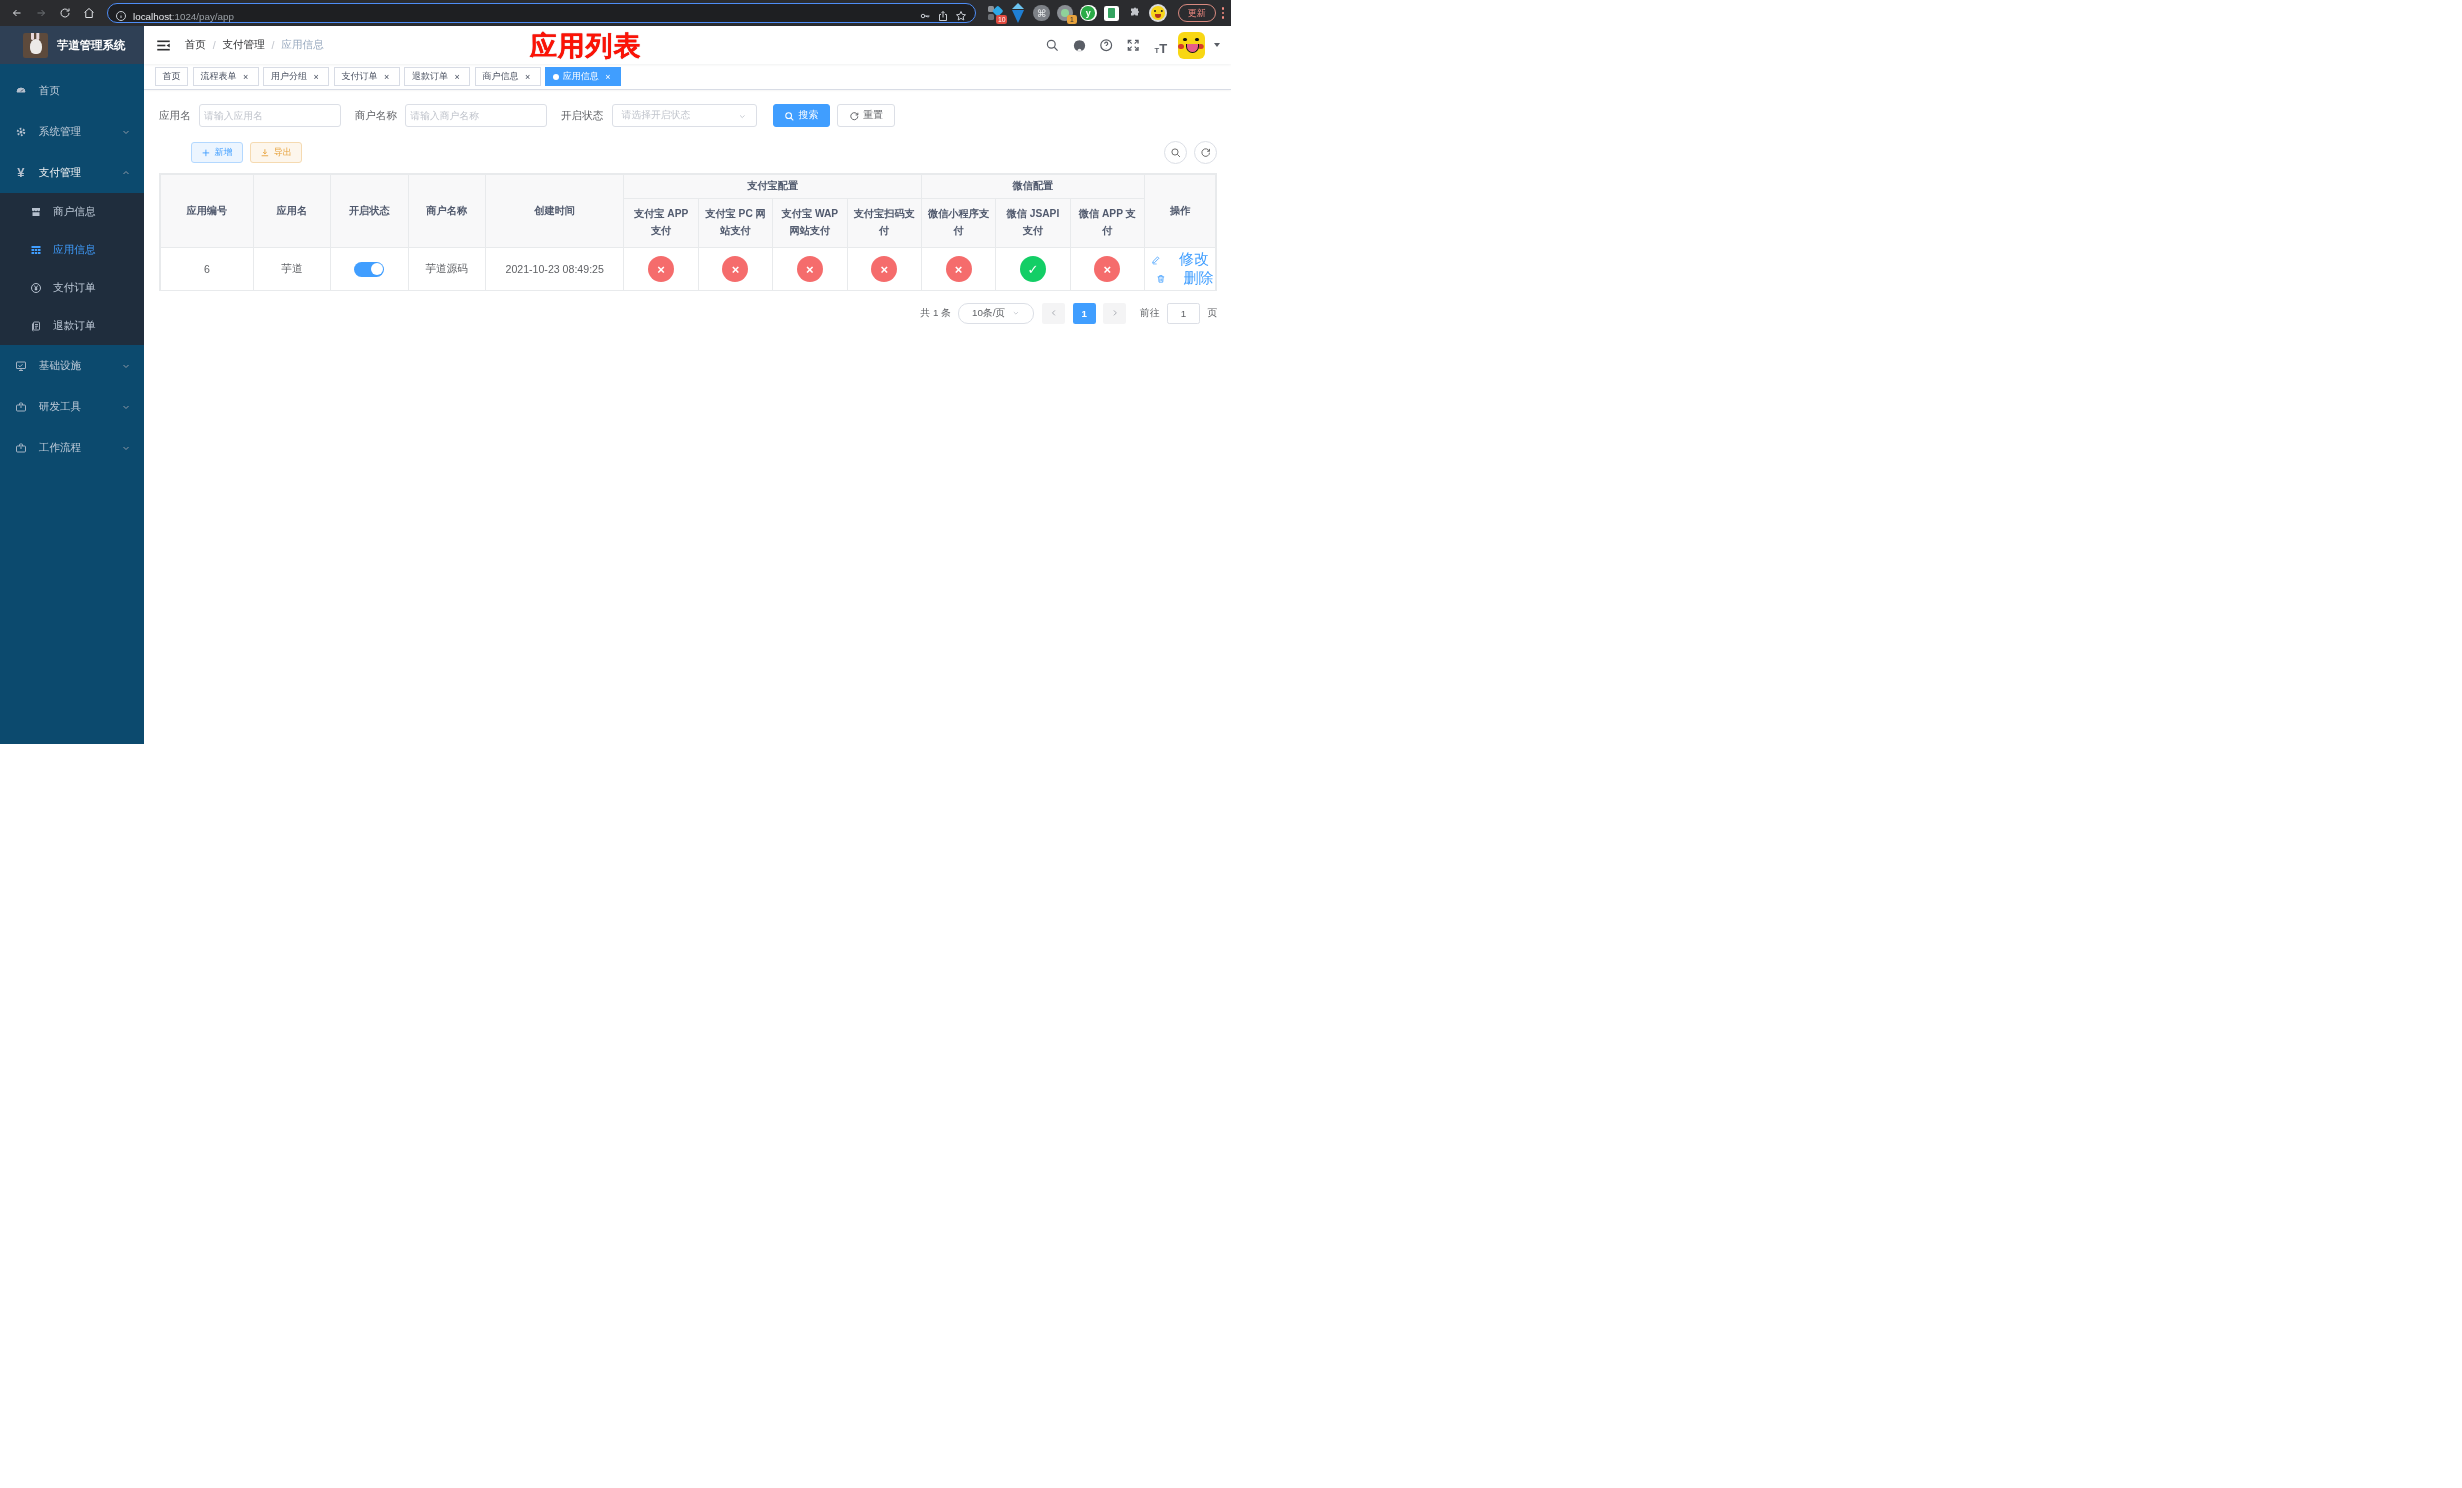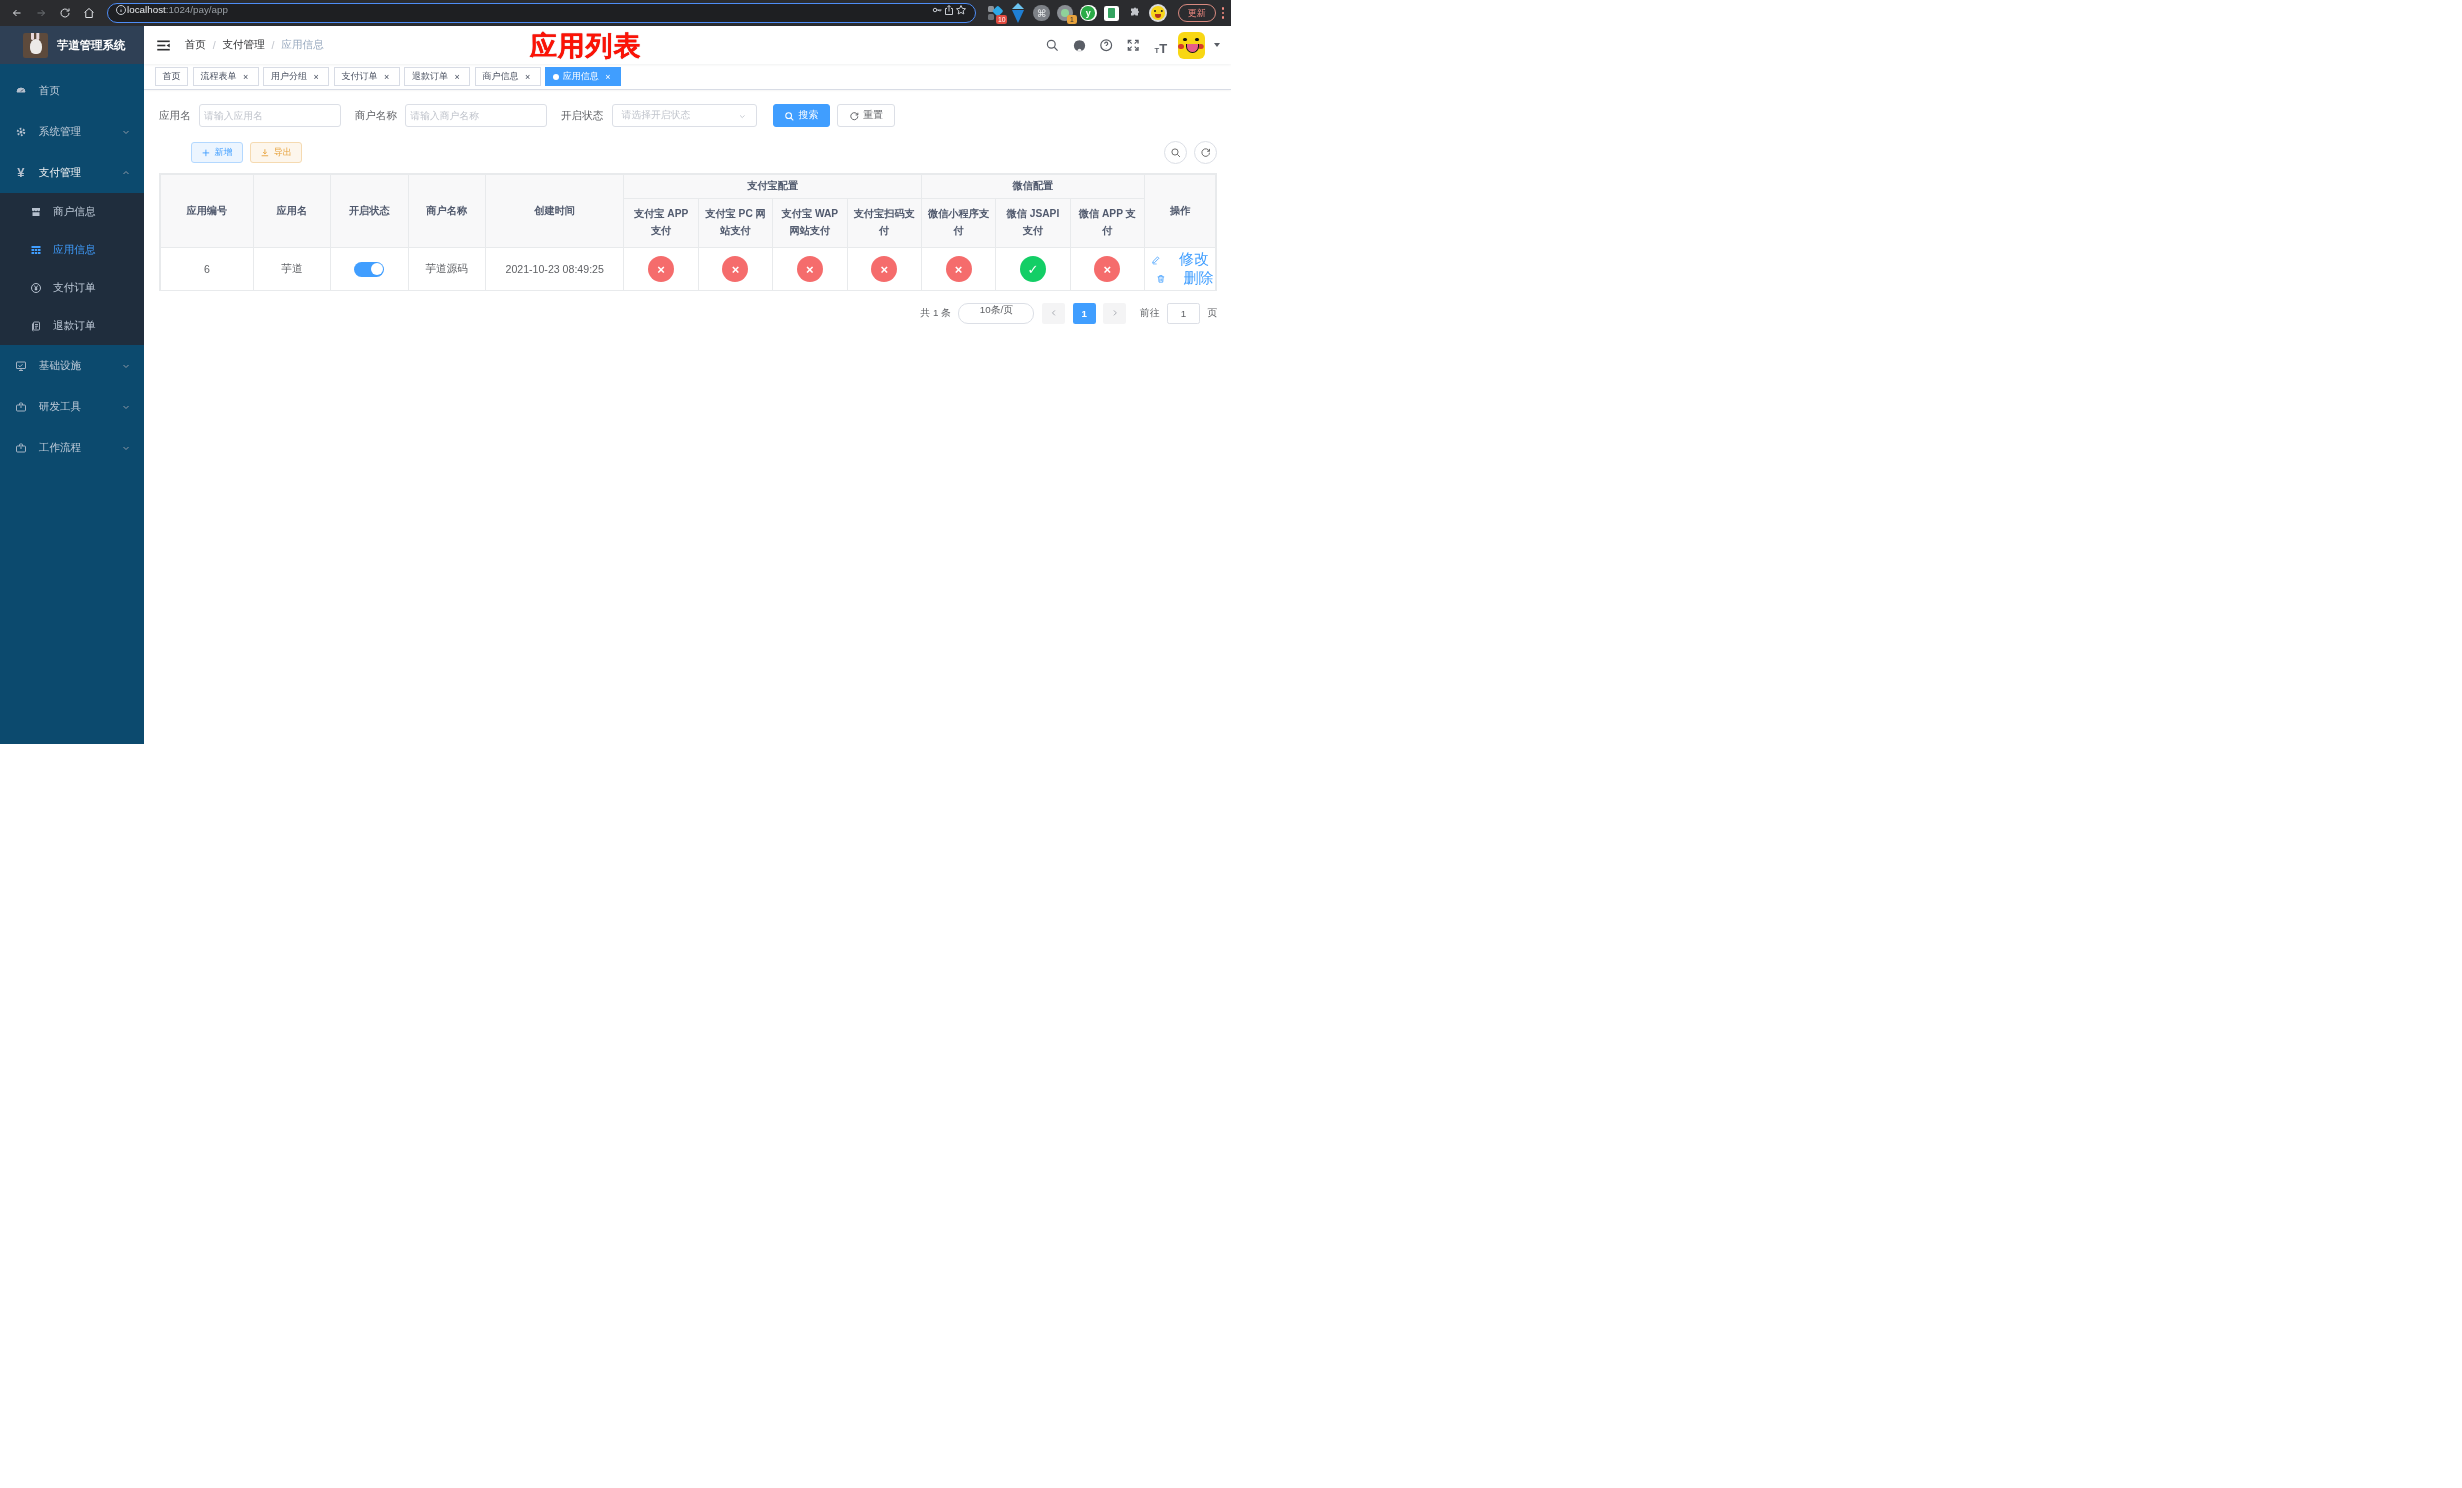--- a/index.html
+++ b/index.html
@@ -6,21 +6,21 @@
   html,body { width:1231px; height:744px; overflow:hidden;
     font-family:"Liberation Sans","DejaVu Sans",sans-serif; background:#fff; }
   svg { display:block; }
   .i { width:12px; height:12px; }
 
   
   .browser-bar { height:26px; background:#2b2c2f; display:flex; align-items:center; padding:0 6px; gap:3px; }
   .bicon { width:21px; height:21px; display:flex; align-items:center; justify-content:center; color:#dfe1e5; border-radius:50%; flex:none; }
   .bicon.dim { color:#717478; }
   .url-bar { flex:none; width:869px; height:19.7px; margin:0 4.5px; background:#1e1f22; border:1.5px solid #4e8df6;
-    border-radius:10.6px; display:flex; align-items:flex-start; padding:0 7.6px; color:#e8eaed; }
+    border-radius:10.6px; display:flex; align-items:flex-end; padding:0 7.6px; gap:6px; color:#e8eaed; }
   .url-text { font-size:9.8px; flex:1; white-space:nowrap; }
   .url-host { color:#e8eaed; }
   .url-rest { color:#9aa0a6; }
   .urlicon { color:#c7cbd1; flex:none; }
   .ext-cluster { display:flex; align-items:center; gap:5.3px; margin-left:3px; }
   .ext { width:18px; height:18px; position:relative; display:flex; align-items:center; justify-content:center; flex:none; }
   .badge { position:absolute; bottom:-2.3px; right:-3px; min-width:9.8px; height:9.8px; border-radius:2.3px; background:#e04a3f;
     color:#fff; font-size:6.8px; line-height:9.8px; text-align:center; padding:0 1.5px; }
   .badge.orange { background:#e8a33d; color:#2b2c2f; }
   .ext-sq1 { position:absolute; left:1.5px; top:2.3px; width:6px; height:6px; background:#8f9398; border-radius:1.5px; }
@@ -141,21 +141,21 @@
   .status-circle { width:26px; height:26px; border-radius:50%; display:inline-flex; align-items:center; justify-content:center;
     color:#fff; font-size:13px; font-weight:bold; vertical-align:middle; }
   .status-circle.no { background:#f56c6c; }
   .status-circle.yes { background:#13ce66; }
   .op-link { color:#409eff; font-size:15px; display:inline-flex; align-items:center; gap:18px; cursor:pointer; text-decoration:none; }
   .op-link + .op-link { margin-left:9px; }
 
   
   .pager { display:flex; align-items:center; justify-content:flex-end; margin-top:11.4px; gap:7.6px; font-size:9.8px; color:#606266; }
   .pg-select { width:76px; height:21px; border:0.8px solid #dcdfe6; border-radius:10px; display:flex; align-items:center;
-    justify-content:center; gap:6px; color:#606266; cursor:pointer;flex-direction:column; }
+    justify-content:center; gap:6px; color:#606266; cursor:pointer; }
   .pg-btn { width:23px; height:21px; background:#f4f4f5; border-radius:2.3px; display:flex; align-items:center; justify-content:center;
     color:#a8abb2; cursor:pointer; }
   .pg-page { width:23px; height:21px; background:#409eff; color:#fff; border-radius:2.3px; display:flex; align-items:center;
     justify-content:center; font-weight:bold; cursor:pointer; }
   .pg-goto-input { width:33px; height:21px; border:0.8px solid #dcdfe6; border-radius:2.3px; text-align:center; font-size:9.8px;
     color:#606266; font-family:inherit; }
 </style>
 </head>
 <body>
 

